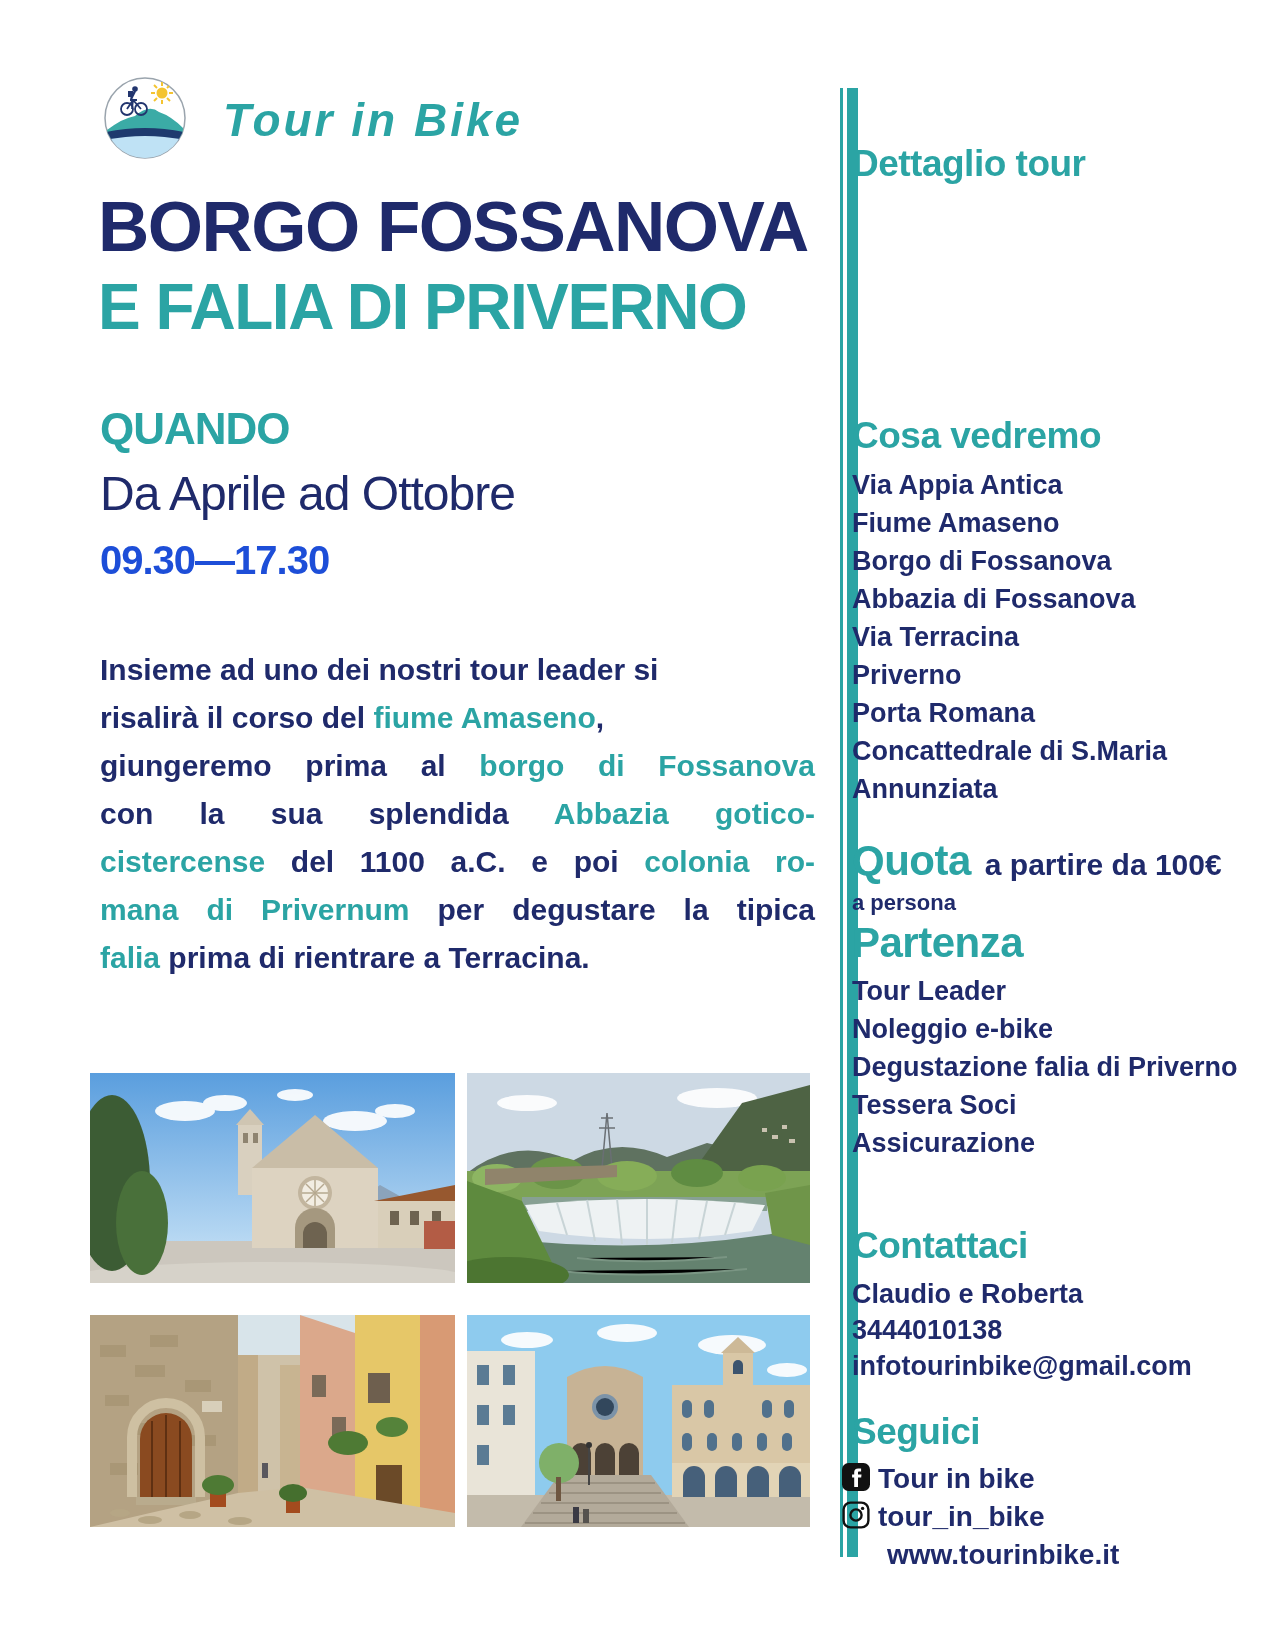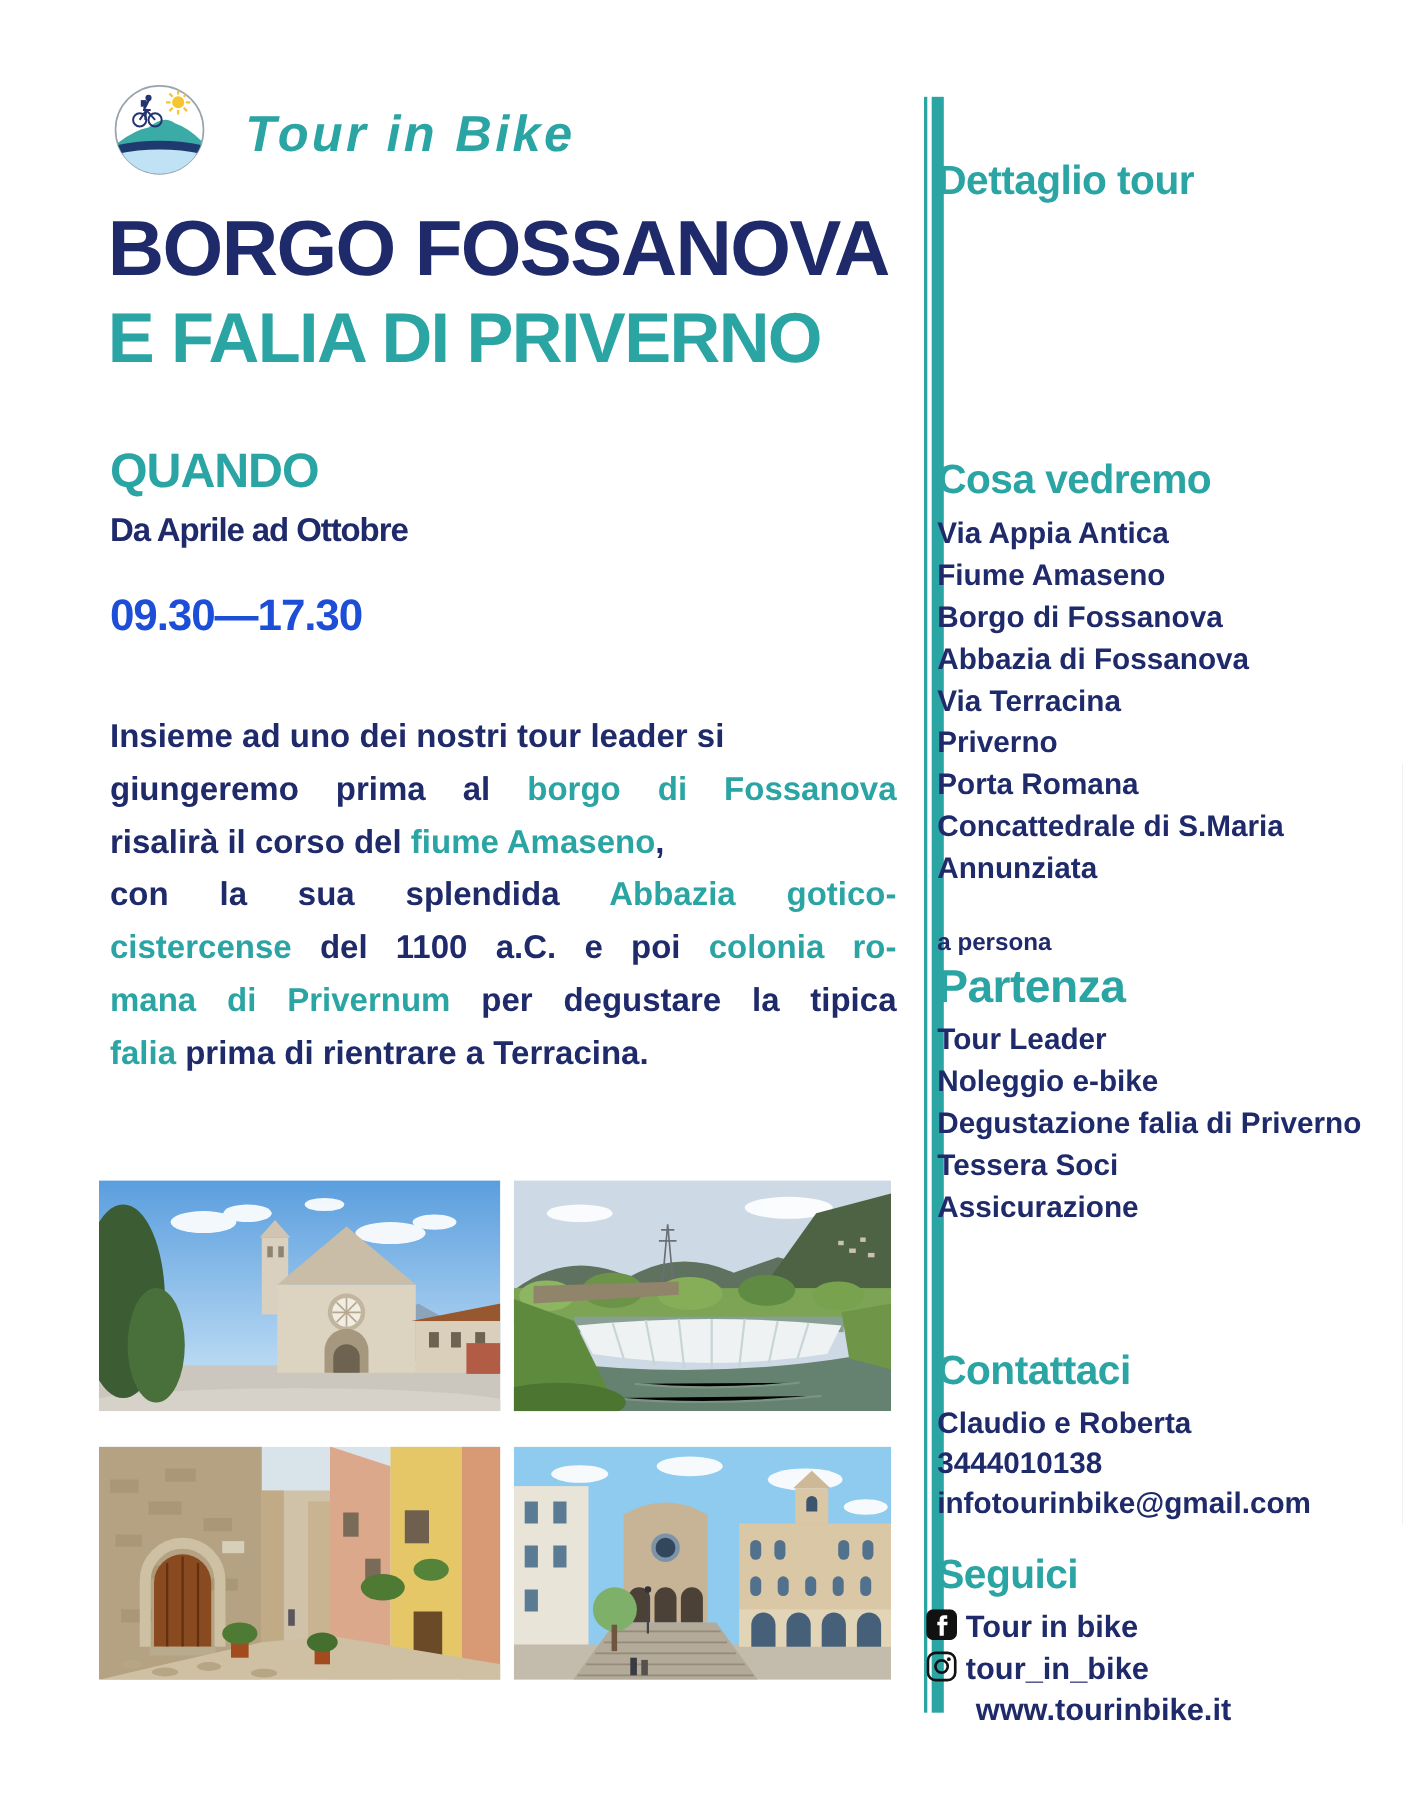--- a/index.html
+++ b/index.html
@@ -13,21 +13,21 @@
 
   
   .logo{position:absolute;left:103px;top:76px;display:flex;align-items:center;gap:36px;}
   .brand{font-size:46px;font-weight:bold;font-style:italic;color:#2BA4A4;letter-spacing:3px;white-space:nowrap;}
 
   
   .title1{left:98px;top:186px;font-size:71px;font-weight:bold;letter-spacing:-1.5px;white-space:nowrap;color:#1F2A6B;}
   .title2{left:98px;top:270px;font-size:64px;font-weight:bold;letter-spacing:-1.5px;white-space:nowrap;color:#2BA4A4;}
 
   .quando{left:100px;top:404px;font-size:44px;font-weight:bold;color:#2BA4A4;letter-spacing:-1px;}
-  .when-line1{left:100px;top:466px;font-size:30px;font-weight:bold;color:#1F2A6B;letter-spacing:-1px;}
+  .when-line1{left:100px;top:466px;font-size:48px;font-weight:normal;color:#1F2A6B;letter-spacing:-1px;}
   .when-line2{left:100px;top:538px;font-size:40px;font-weight:bold;color:#1d4ed8;letter-spacing:-1px;}
 
   
   .para{left:100px;top:646px;width:715px;font-size:30px;font-weight:bold;line-height:48px;color:#1F2A6B;}
   .para-line{white-space:normal;}
   .para-line.j{text-align:justify;text-align-last:justify;}
 
   
   .div-thin{left:840px;top:88px;width:3px;height:1469px;background:#2BA4A4;}
   .div-thick{left:847px;top:88px;width:11px;height:1469px;background:#2BA4A4;}
@@ -98,22 +98,22 @@
 
   <div class="abs title1">BORGO FOSSANOVA</div>
   <div class="abs title2">E FALIA DI PRIVERNO</div>
 
   <div class="abs quando">QUANDO</div>
   <div class="abs when-line1">Da Aprile ad Ottobre</div>
   <div class="abs when-line2">09.30—17.30</div>
 
   <div class="abs para">
       <div class="para-line"><span class="navy">Insieme ad uno dei nostri tour leader si</span></div>
+      <div class="para-line"><span class="navy">risalirà il corso del </span><span class="teal">fiume Amaseno</span><span class="navy">,</span></div>
       <div class="para-line j"><span class="navy">giungeremo prima al </span><span class="teal">borgo di Fossanova</span></div>
-      <div class="para-line"><span class="navy">risalirà il corso del </span><span class="teal">fiume Amaseno</span><span class="navy">,</span></div>
       <div class="para-line j"><span class="navy">con la sua splendida </span><span class="teal">Abbazia gotico-</span></div>
       <div class="para-line j"><span class="teal">cistercense</span><span class="navy"> del 1100 a.C. e poi </span><span class="teal">colonia ro-</span></div>
       <div class="para-line j"><span class="teal">mana di Privernum</span><span class="navy"> per degustare la tipica</span></div>
       <div class="para-line"><span class="teal">falia</span><span class="navy"> prima di rientrare a Terracina.</span></div>
     </div>
 
   <div class="photo ph1">
     <svg viewBox="0 0 365 210" preserveAspectRatio="none">
       <defs>
           <linearGradient id="sky1" x1="0" y1="0" x2="0" y2="1">
@@ -342,20 +342,23 @@
         <div class="side-line">Borgo di Fossanova</div>
         <div class="side-line">Abbazia di Fossanova</div>
         <div class="side-line">Via Terracina</div>
         <div class="side-line">Priverno</div>
         <div class="side-line">Porta Romana</div>
         <div class="side-line">Concattedrale di S.Maria Annunziata</div>
       </div>
   </div>
 
   <div class="side-sec" style="top:838px;">
+    <div>
+      <span class="side-h-lg">Quota</span><span class="quota-note">a partire da 100€</span>
+    </div>
     <div class="quota-per">a persona</div>
     <div><span class="side-h-lg">Partenza</span></div>
     <div class="side-lines">
         <div class="side-line">Tour Leader</div>
         <div class="side-line">Noleggio e-bike</div>
         <div class="side-line">Degustazione falia di Priverno</div>
         <div class="side-line">Tessera Soci</div>
         <div class="side-line">Assicurazione</div>
       </div>
   </div>

